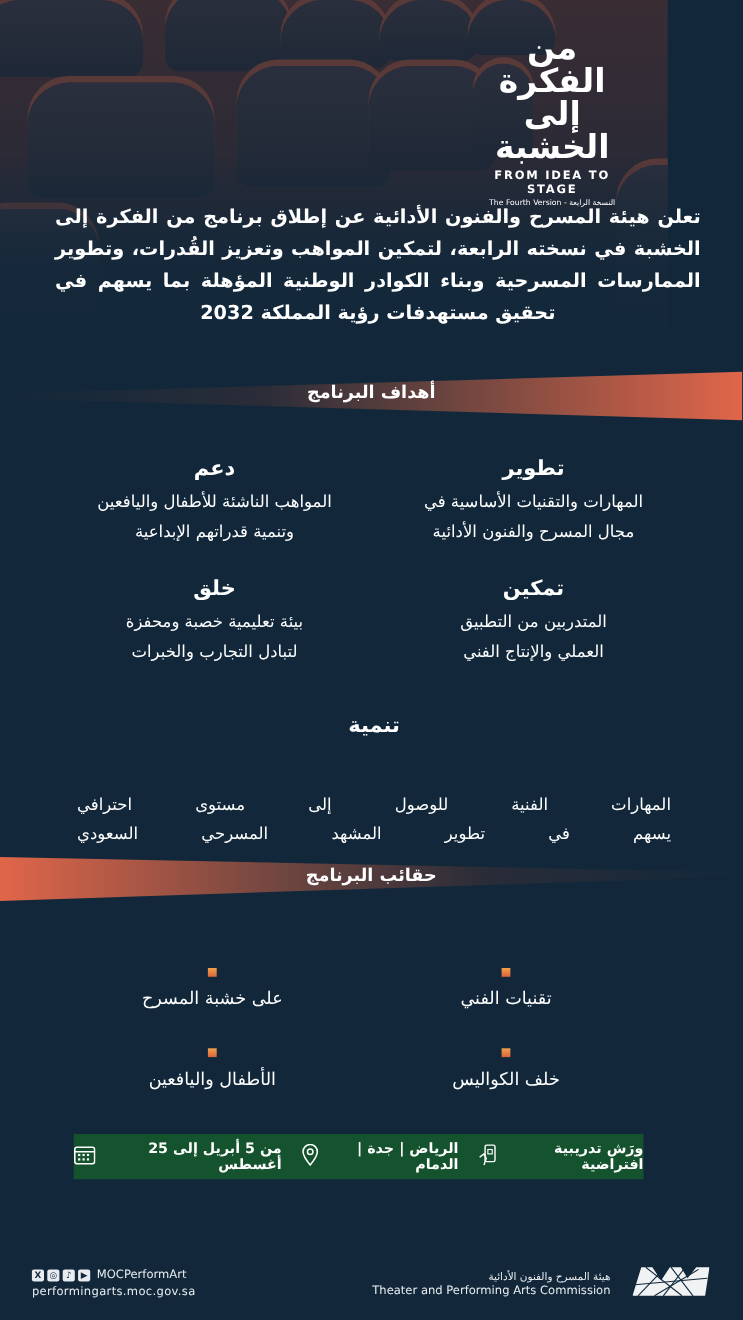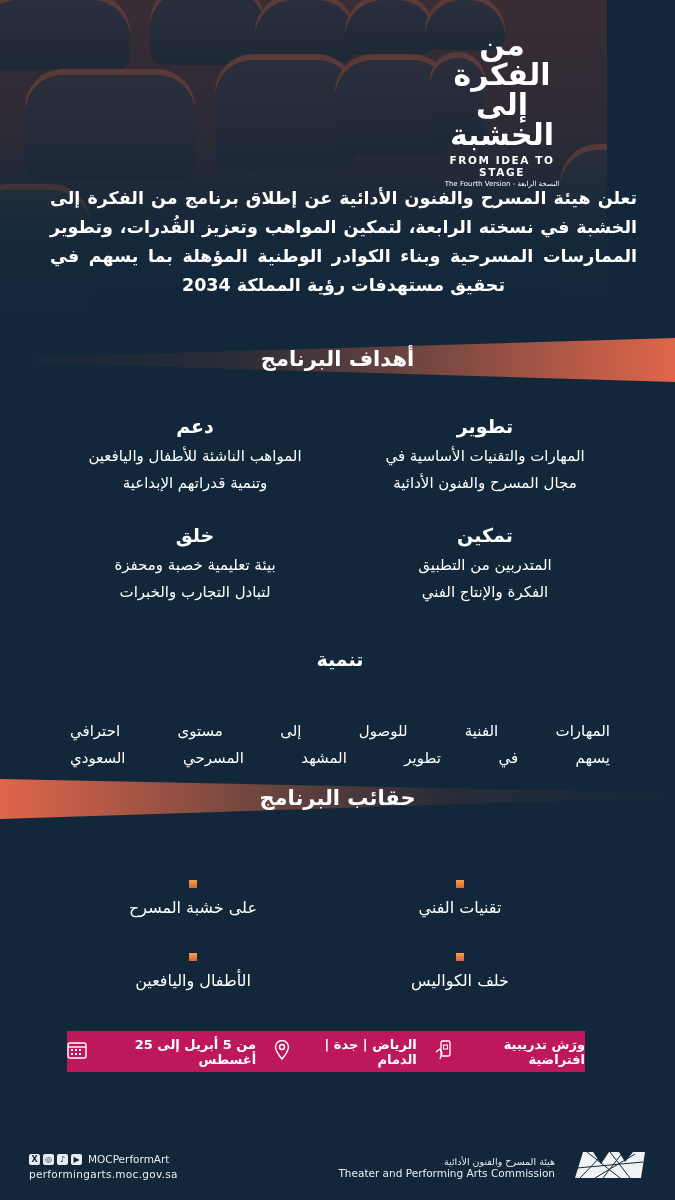--- a/index.html
+++ b/index.html
@@ -39,41 +39,41 @@
     direction:rtl; text-align:justify; text-align-last:center;
     font-size:17.5px; line-height:29px; font-weight:bold;
   }
 
   .banner {
     position:absolute; left:0; width:675px; height:60px;
   }
   .banner svg { position:absolute; left:0; top:0; }
   .banner-title {
     position:absolute; left:0; right:0; text-align:center;
-    direction:rtl; font-weight:bold; font-size:21px;
+    direction:rtl; font-weight:bold; font-size:16px;
   }
 
   .goal {
     position:absolute; width:280px; text-align:center; direction:rtl;
   }
   .goal-title { font-size:19px; font-weight:bold; letter-spacing:2px; margin-bottom:6px; }
   .goal-text { font-size:15px; line-height:27px; }
 
   .track {
     position:absolute; width:250px; text-align:center; direction:rtl;
   }
   .track-marker {
     width:8px; height:8px; margin:0 auto 10px auto;
     background:linear-gradient(180deg,#f3a14a,#d9633c);
   }
   .track-label { font-size:16px; letter-spacing:3px; }
 
   .info-bar {
     position:absolute; left:67px; top:1031px; width:518px; height:41px;
-    background:#be185d;
+    background:#14532d;
     display:flex; flex-direction:row-reverse; align-items:center; justify-content:center;
     gap:18px; direction:rtl;
     font-size:13px; font-weight:bold;
   }
   .info-item { display:flex; flex-direction:row-reverse; align-items:center; gap:6px; }
   .info-item span.t { direction:rtl; }
 
   .social {
     position:absolute; left:29px; top:1153px;
     font-size:10.5px; color:#e8ecf0;
@@ -113,21 +113,21 @@
     <div class="logo-ar2">إلى الخشبة</div>
     <div class="logo-en">FROM IDEA TO STAGE</div>
     <div class="logo-ver">
       <span>The Fourth Version</span>
       <span>-</span>
       <span>النسخة الرابعة</span>
     </div>
   </div>
 </div>
 
-<div class="intro">تعلن هيئة المسرح والفنون الأدائية عن إطلاق برنامج من الفكرة إلى الخشبة في نسخته الرابعة، لتمكين المواهب وتعزيز القُدرات، وتطوير الممارسات المسرحية وبناء الكوادر الوطنية المؤهلة بما يسهم في تحقيق مستهدفات رؤية المملكة 2034</div>
+<div class="intro">تعلن هيئة المسرح والفنون الأدائية عن إطلاق برنامج من الفكرة إلى الخشبة في نسخته الرابعة، لتمكين المواهب وتعزيز القُدرات، وتطوير الممارسات المسرحية وبناء الكوادر الوطنية المؤهلة بما يسهم في تحقيق مستهدفات رؤية المملكة 2032</div>
 
 <div class="banner" style="top:330px;">
   <svg width="675" height="60" viewBox="0 0 675 60">
     <defs>
       <linearGradient id="g1" x1="0" y1="0" x2="1" y2="0">
         <stop offset="0" stop-color="#12283a"></stop>
         <stop offset="0.35" stop-color="#2a2c38"></stop>
         <stop offset="0.6" stop-color="#6a443f"></stop>
         <stop offset="1" stop-color="#e0664a"></stop>
       </linearGradient>
@@ -143,21 +143,21 @@
   <div class="goal-text">مجال المسرح والفنون الأدائية</div>
 </div>
 <div class="goal" style="left:55px;top:415px;">
   <div class="goal-title">دعم</div>
   <div class="goal-text">المواهب الناشئة للأطفال واليافعين</div>
   <div class="goal-text">وتنمية قدراتهم الإبداعية</div>
 </div>
 <div class="goal" style="left:345px;top:524px;">
   <div class="goal-title">تمكين</div>
   <div class="goal-text">المتدربين من التطبيق</div>
-  <div class="goal-text">الفكرة والإنتاج الفني</div>
+  <div class="goal-text">العملي والإنتاج الفني</div>
 </div>
 <div class="goal" style="left:55px;top:524px;">
   <div class="goal-title">خلق</div>
   <div class="goal-text">بيئة تعليمية خصبة ومحفزة</div>
   <div class="goal-text">لتبادل التجارب والخبرات</div>
 </div>
 <div class="goal" style="left:70px;top:648px;width:540px;">
   <div class="goal-title">تنمية</div>
   <div class="goal-text" style="text-align:justify;text-align-last:justify;margin-top:48px;">المهارات الفنية للوصول إلى مستوى احترافي</div>
   <div class="goal-text" style="text-align:justify;text-align-last:justify;">يسهم في تطوير المشهد المسرحي السعودي</div>

